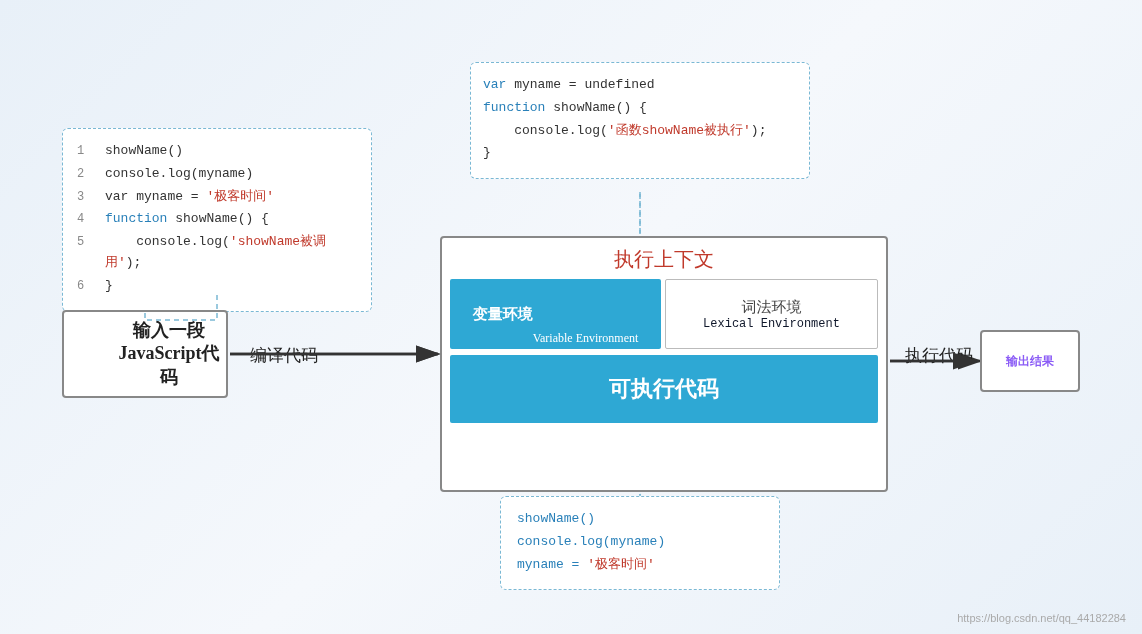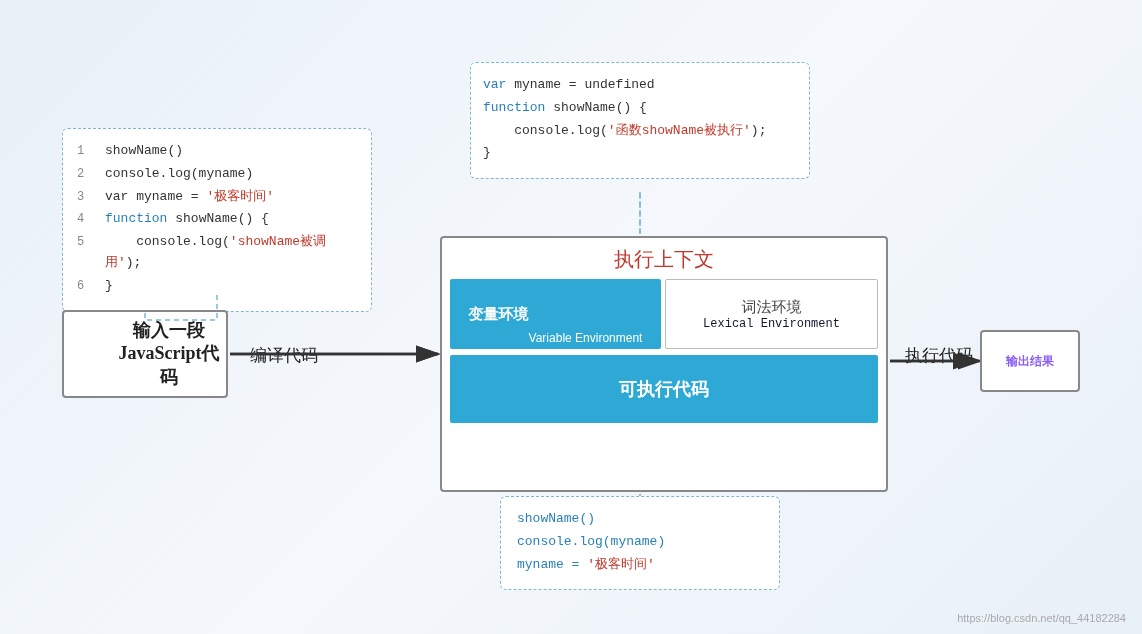--- a/index.html
+++ b/index.html
@@ -153,21 +153,21 @@
     }
     .var-env-title {
       color: white;
       font-size: 15px;
       font-family: 'SimSun', serif;
       font-weight: bold;
     }
     .var-env-sub {
       color: white;
       font-size: 12px;
-      font-family: Liberation Sans, sans-serif;
+      font-family: Liberation Serif, serif;
       margin-top: 48px;
     }
     .lex-env-box {
       background: white;
       flex: 1;
       height: 70px;
       border-radius: 2px;
       border: 1px solid #bbb;
       display: flex;
       flex-direction: column;
@@ -188,21 +188,21 @@
       background: #2ea8d4;
       margin: 6px 8px 8px 8px;
       border-radius: 2px;
       height: 68px;
       display: flex;
       align-items: center;
       justify-content: center;
     }
     .exec-code-title {
       color: white;
-      font-size: 18px;
+      font-size: 22px;
       font-family: 'SimSun', serif;
       font-weight: bold;
     }
 
     
     .arrow-svg {
       position: absolute;
       top: 0; left: 0;
       width: 1142px;
       height: 634px;

